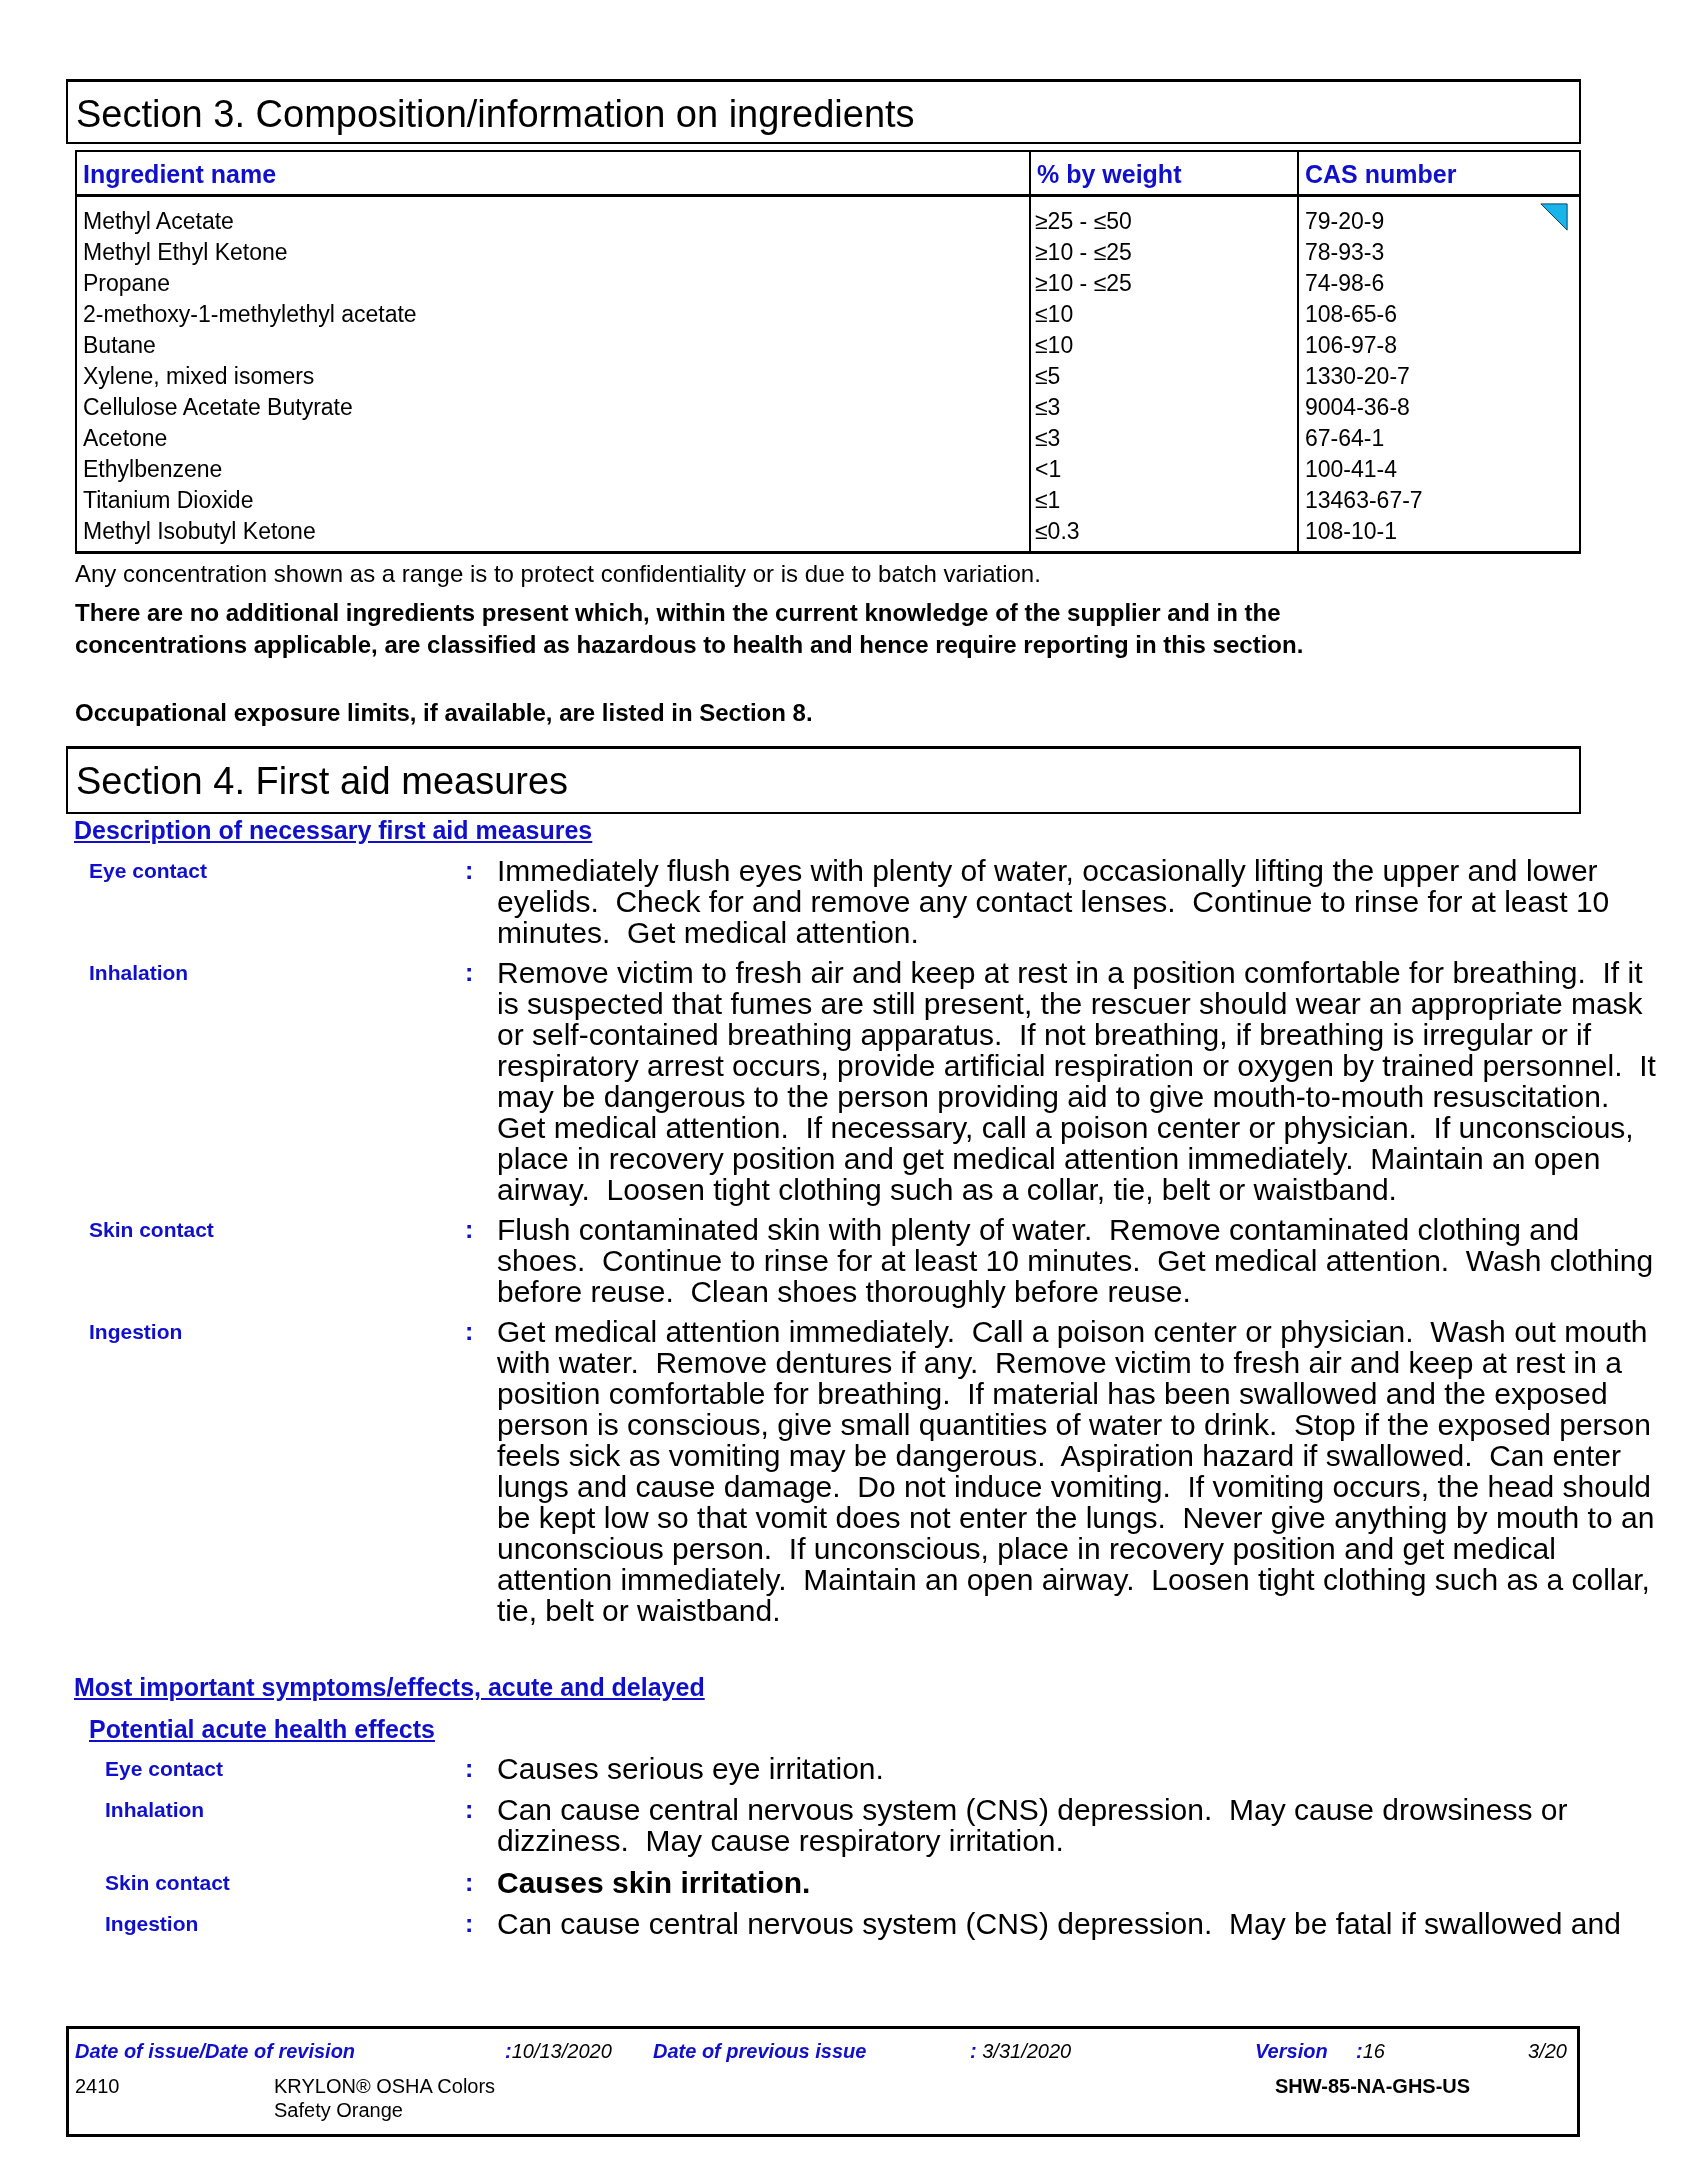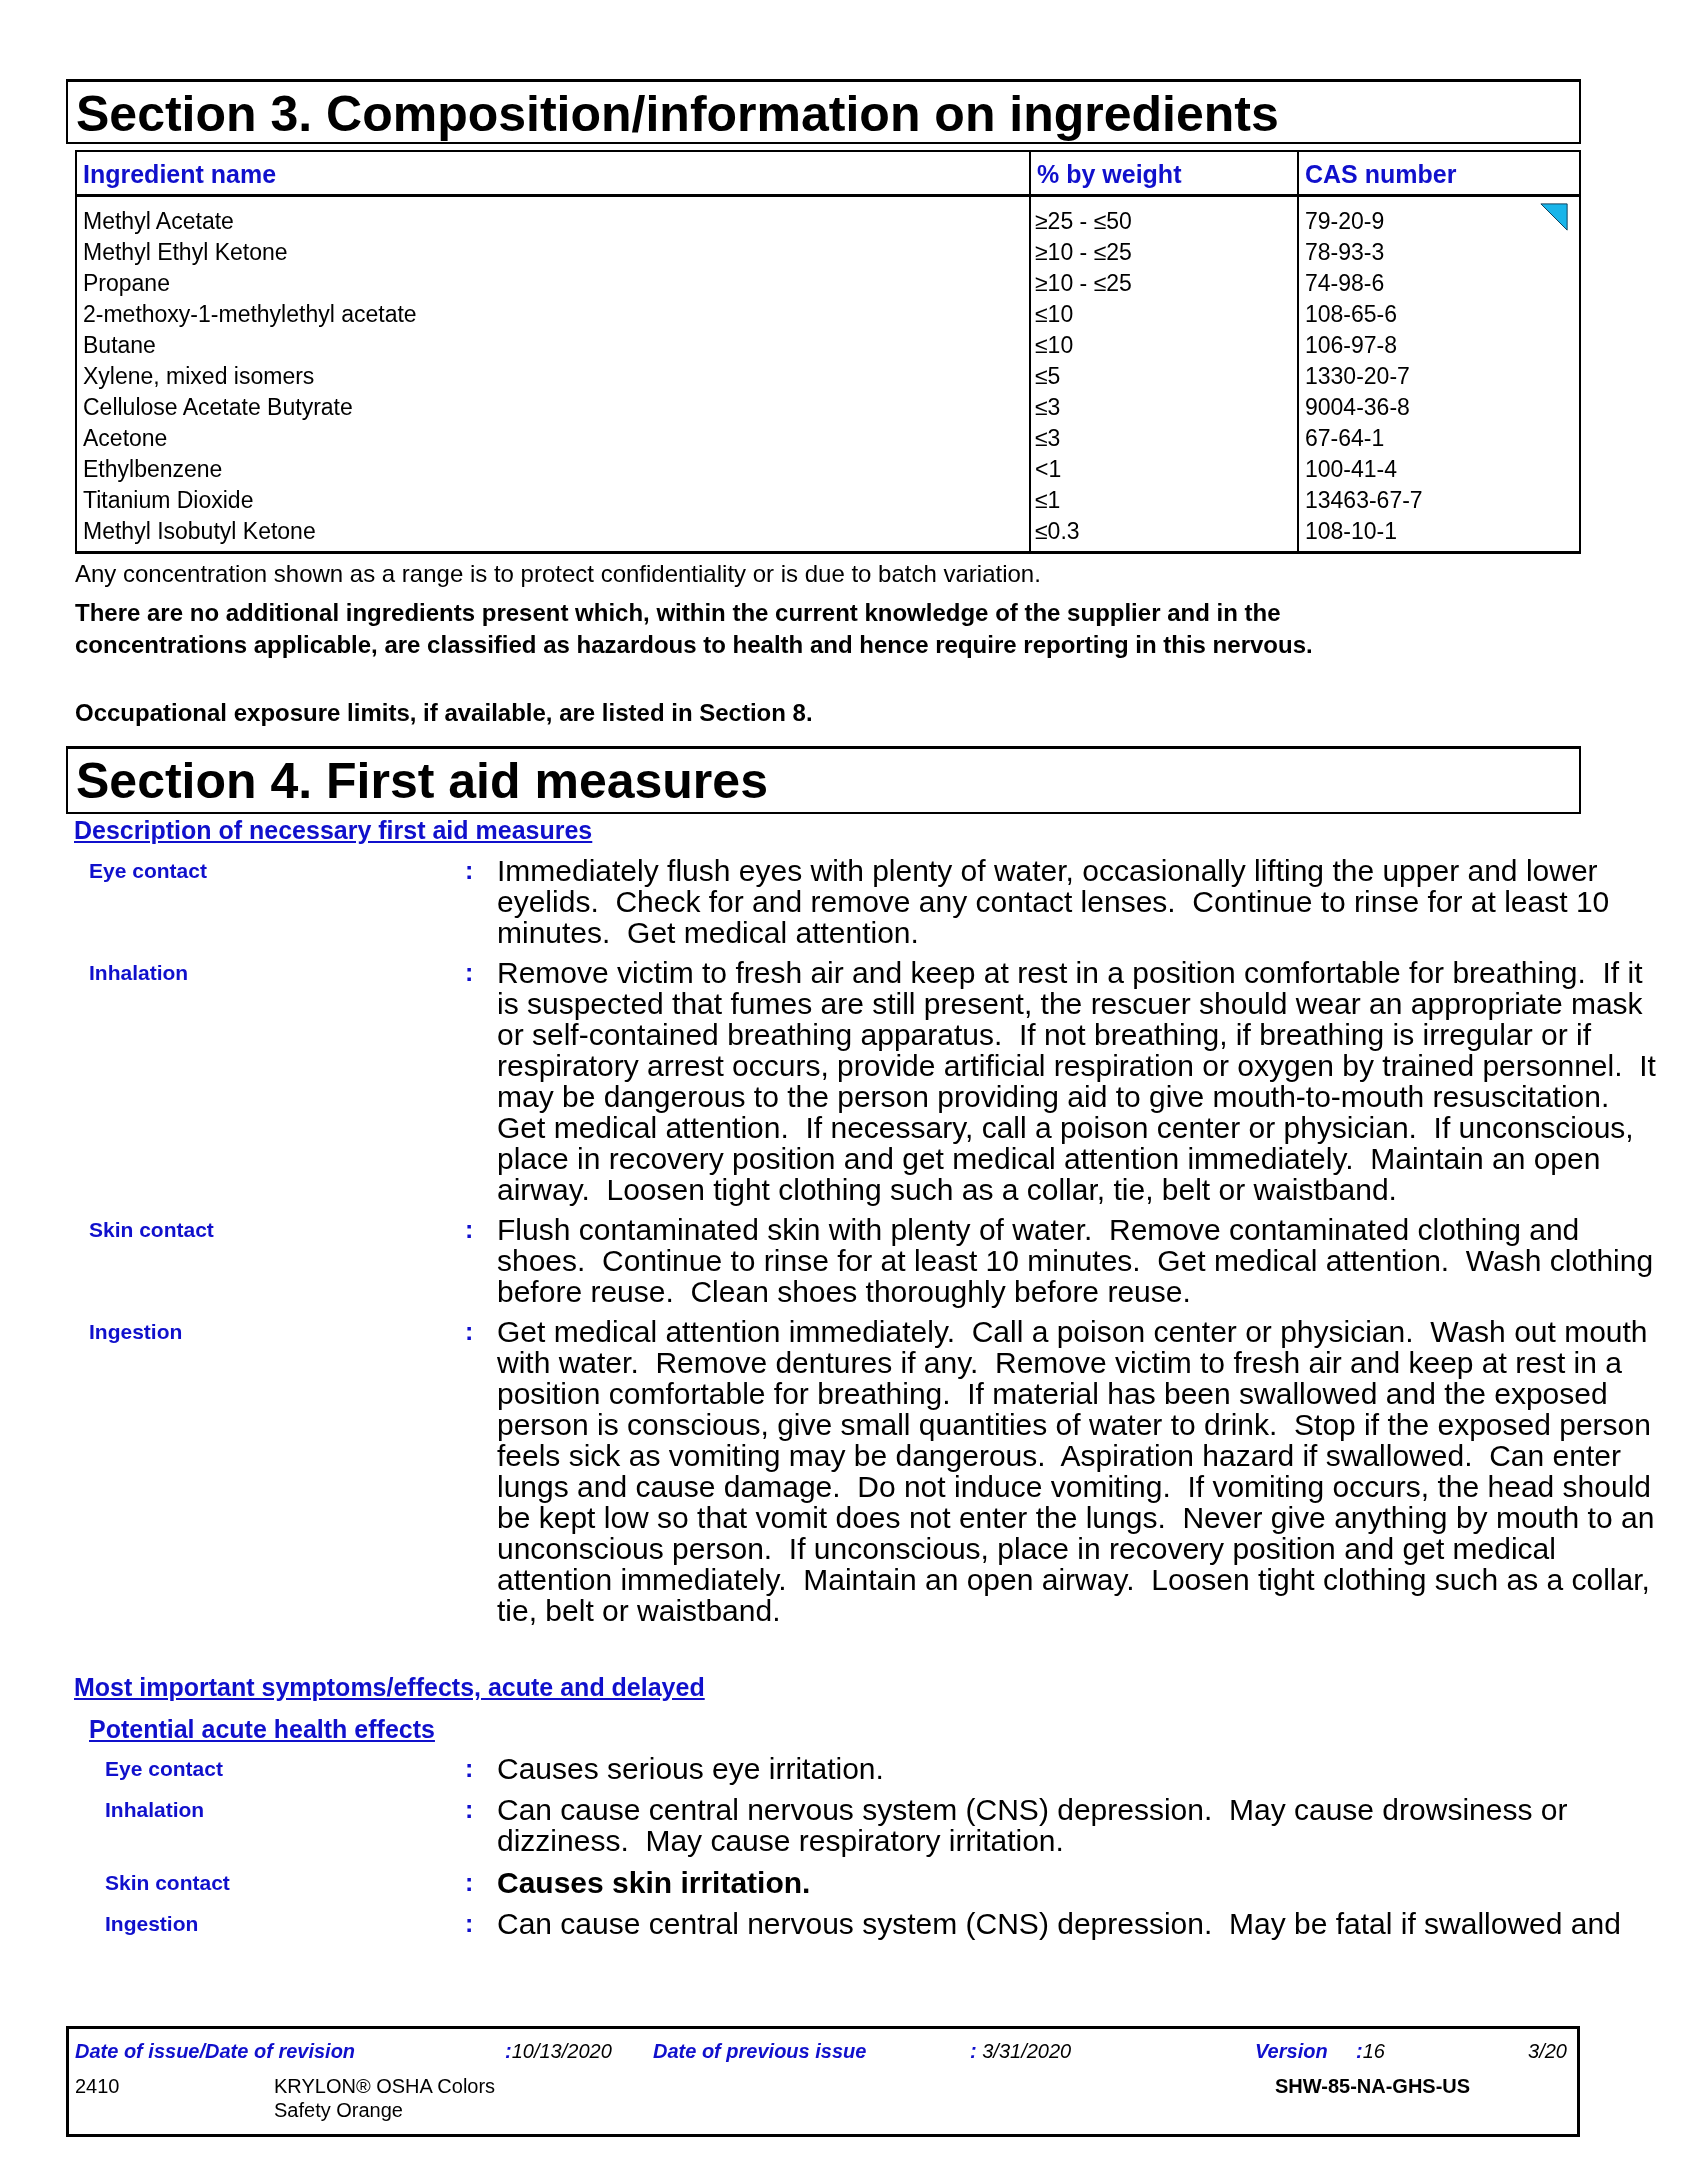--- a/index.html
+++ b/index.html
@@ -1,20 +1,20 @@
 <!DOCTYPE html>
 <html><head>
 <meta charset="utf-8">
 <style>
   html, body { margin: 0; padding: 0; background: #ffffff; }
   body { width: 1683px; height: 2178px; position: relative; overflow: hidden;
          font-family: "Liberation Sans", "DejaVu Sans", sans-serif; color: #000; }
   .section-box { position: absolute; left: 66px; width: 1515px; height: 65px;
                  border: 2px solid #000; border-top-width: 3px; box-sizing: border-box; }
-  .section-title { position: absolute; left: 8px; top: 9px; font-size: 50px; font-weight: bold;
+  .section-title { position: absolute; left: 8px; top: 9px; font-size: 38px; font-weight: normal;
                    line-height: 46px; white-space: nowrap; }
   .ing-table { position: absolute; left: 75px; top: 150px; width: 1506px; height: 404px;
                border: 2px solid #000; border-bottom-width: 3px; box-sizing: border-box; }
   .ing-head { position: absolute; left: 0; top: 0; right: 0; height: 42px; border-bottom: 3px solid #000; }
   .col-div { position: absolute; top: 0; bottom: 0; width: 0; border-left: 2px solid #000; }
   .th { position: absolute; top: 7px; font-size: 25px; font-weight: bold; color: #1010cc; line-height: 30px; white-space: nowrap; }
   .tcol { position: absolute; top: 54px; font-size: 23px; line-height: 31px; white-space: nowrap; }
   .tcol div { height: 31px; }
   .triangle-outline { position: absolute; left: 1462px; top: 50px; width: 30px; height: 30px; }
   .txt { position: absolute; font-size: 24px; line-height: 31px; white-space: nowrap; }
@@ -86,21 +86,21 @@
       <div>108-10-1</div>
     </div>
 
   <svg class="triangle-outline" width="32" height="32" viewBox="0 0 32 32">
     <polygon points="2,2 30,2 30,30" fill="#19b5ea" stroke="#0a3a55" stroke-width="1"></polygon>
   </svg>
 </div>
 
 <div class="txt" style="left:75px; top:558px;">Any concentration shown as a range is to protect confidentiality or is due to batch variation.</div>
 <div class="txt bold" style="left:75px; top:597px;">There are no additional ingredients present which, within the current knowledge of the supplier and in the</div>
-<div class="txt bold" style="left:75px; top:629px;">concentrations applicable, are classified as hazardous to health and hence require reporting in this nervous.</div>
+<div class="txt bold" style="left:75px; top:629px;">concentrations applicable, are classified as hazardous to health and hence require reporting in this section.</div>
 <div class="txt bold" style="left:75px; top:697px;">Occupational exposure limits, if available, are listed in Section 8.</div>
 
 <div class="section-box" style="top:746px; height:68px;">
   <div class="section-title">Section 4. First aid measures</div>
 </div>
 
 <div class="sub-head" style="left:74px; top:815px;">Description of necessary first aid measures</div>
 
 <div id="measures">
     <div class="row-label" style="left: 89px; top: 855px;">Eye contact</div>

